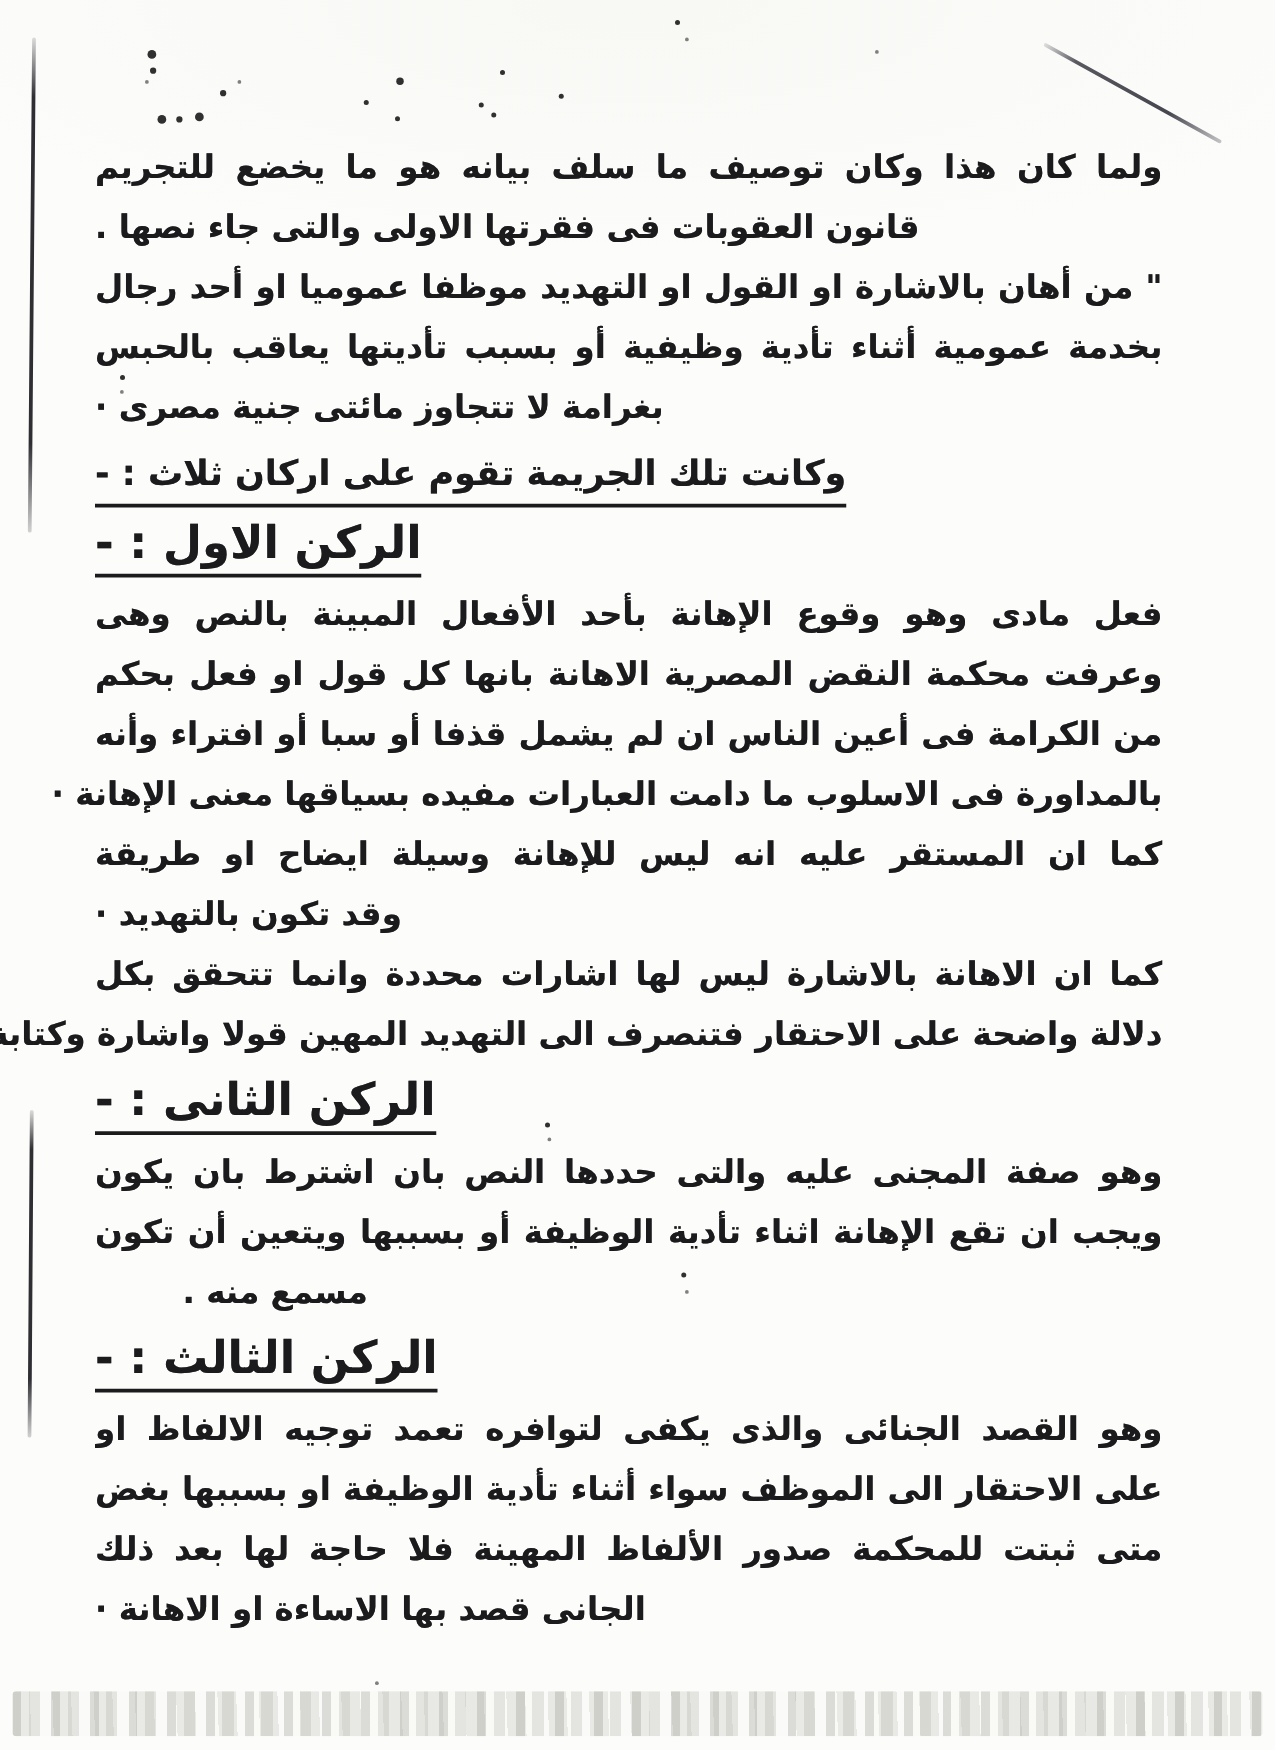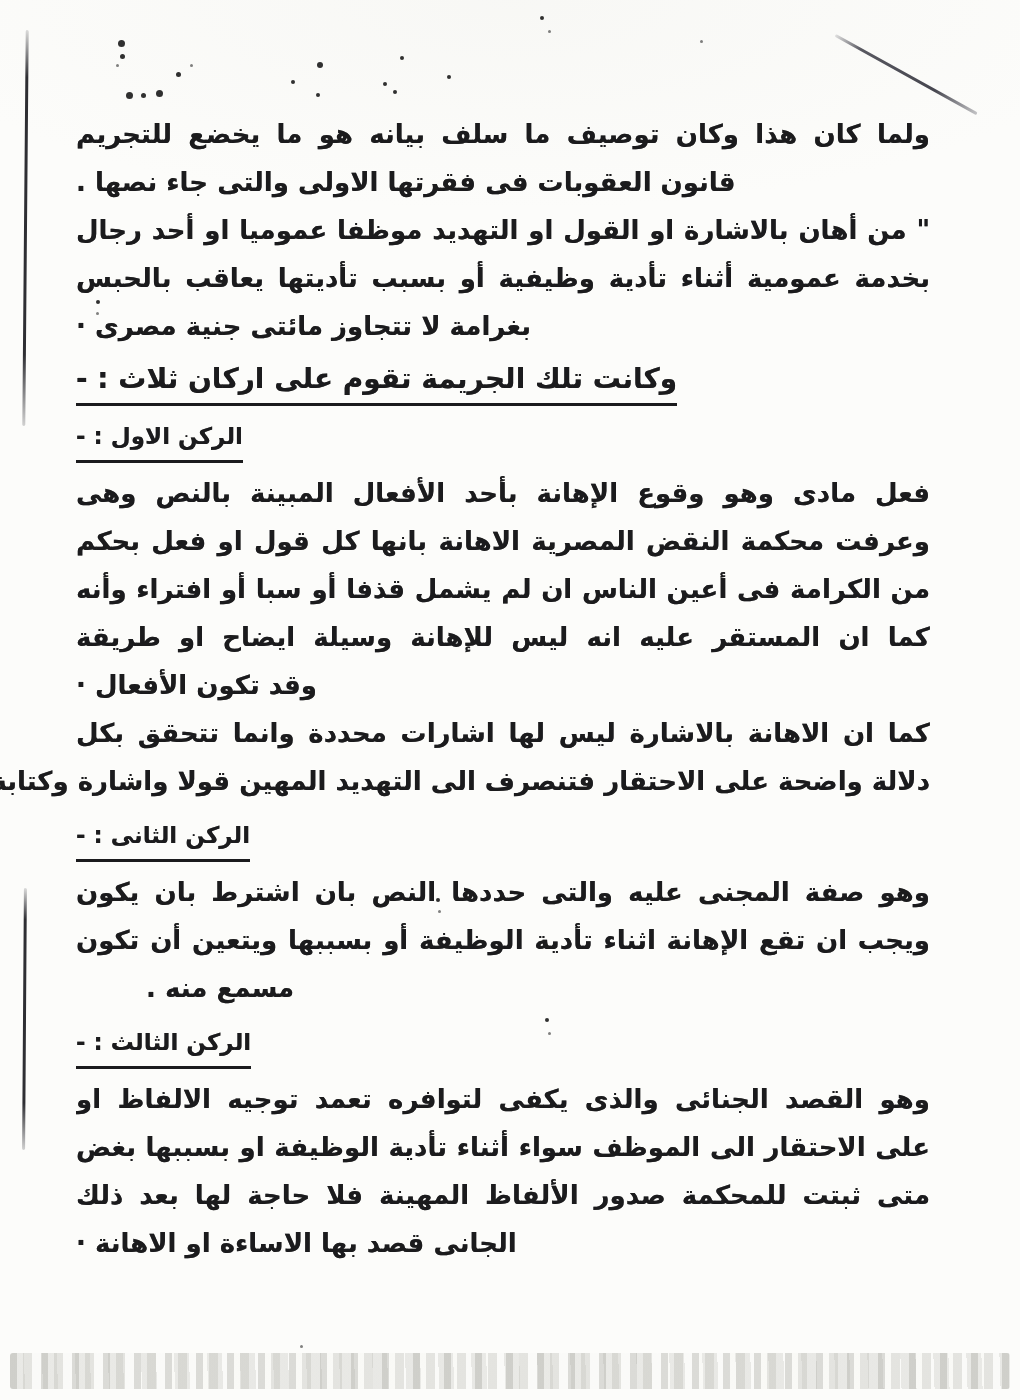--- a/index.html
+++ b/index.html
@@ -35,21 +35,21 @@
   }
   .line.right{text-align:left;}
   .line.center{text-align:left;}
   .block-heading{
     margin:10px 0 6px 0;
     text-align:left;
     line-height:38px;
   }
   .heading-text{
     display:inline-block;
-    font-size:23px;
+    font-size:36px;
     font-weight:900;
     padding-bottom:5px;
     border-bottom:3px solid #1b1b1d;
     letter-spacing:.5px;
   }
   .block-heading.main .heading-text{font-size:28px;}
   
   .artifact{position:absolute;pointer-events:none;}
   .dot{border-radius:50%;background:#1a1a1a;}
   .scanline{
@@ -91,24 +91,25 @@
         <div class="line center">بغرامة لا تتجاوز مائتى جنية مصرى ·</div>
       </div>
       <div class="block-heading main"><span class="heading-text">وكانت تلك الجريمة تقوم على اركان ثلاث : -</span></div>
       <div class="block-heading sub"><span class="heading-text">الركن الاول : -</span></div>
       <div class="block-para">
         <div class="line justify">فعل مادى وهو وقوع الإهانة بأحد الأفعال المبينة بالنص وهى الاشارة او القول او التهديد</div>
       </div>
       <div class="block-para">
         <div class="line justify">وعرفت محكمة النقض المصرية الاهانة بانها كل قول او فعل بحكم العرف ان فيه ازدراء وحطآ</div>
         <div class="line justify">من الكرامة فى أعين الناس ان لم يشمل قذفا أو سبا أو افتراء وأنه لا عبرة فى الجرائم القولية</div>
+        <div class="line center">بالمداورة فى الاسلوب ما دامت العبارات مفيده بسياقها معنى الإهانة ·</div>
       </div>
       <div class="block-para">
         <div class="line justify">كما ان المستقر عليه انه ليس للإهانة وسيلة ايضاح او طريقة لاثباتها فقد تقع بالقول او الإشارة</div>
-        <div class="line right">وقد تكون الأفعال ·</div>
+        <div class="line right">وقد تكون بالتهديد ·</div>
       </div>
       <div class="block-para">
         <div class="line justify">كما ان الاهانة بالاشارة ليس لها اشارات محددة وانما تتحقق بكل حركة أو إيماء أو وضع يدل</div>
         <div class="line right">دلالة واضحة على الاحتقار فتنصرف الى التهديد المهين قولا واشارة وكتابة ·</div>
       </div>
       <div class="block-heading sub"><span class="heading-text">الركن الثانى : -</span></div>
       <div class="block-para">
         <div class="line justify">وهو صفة المجنى عليه والتى حددها النص بان اشترط بان يكون موظفا عموميا او .....</div>
         <div class="line justify">ويجب ان تقع الإهانة اثناء تأدية الوظيفة أو بسببها ويتعين أن تكون فى حضور الموظف وعلى</div>
         <div class="line right" style="padding-left: 0px; margin-right: 0px; padding-right: 0px; transform: translateX(0px); margin-left: 70px;">مسمع منه .</div>

